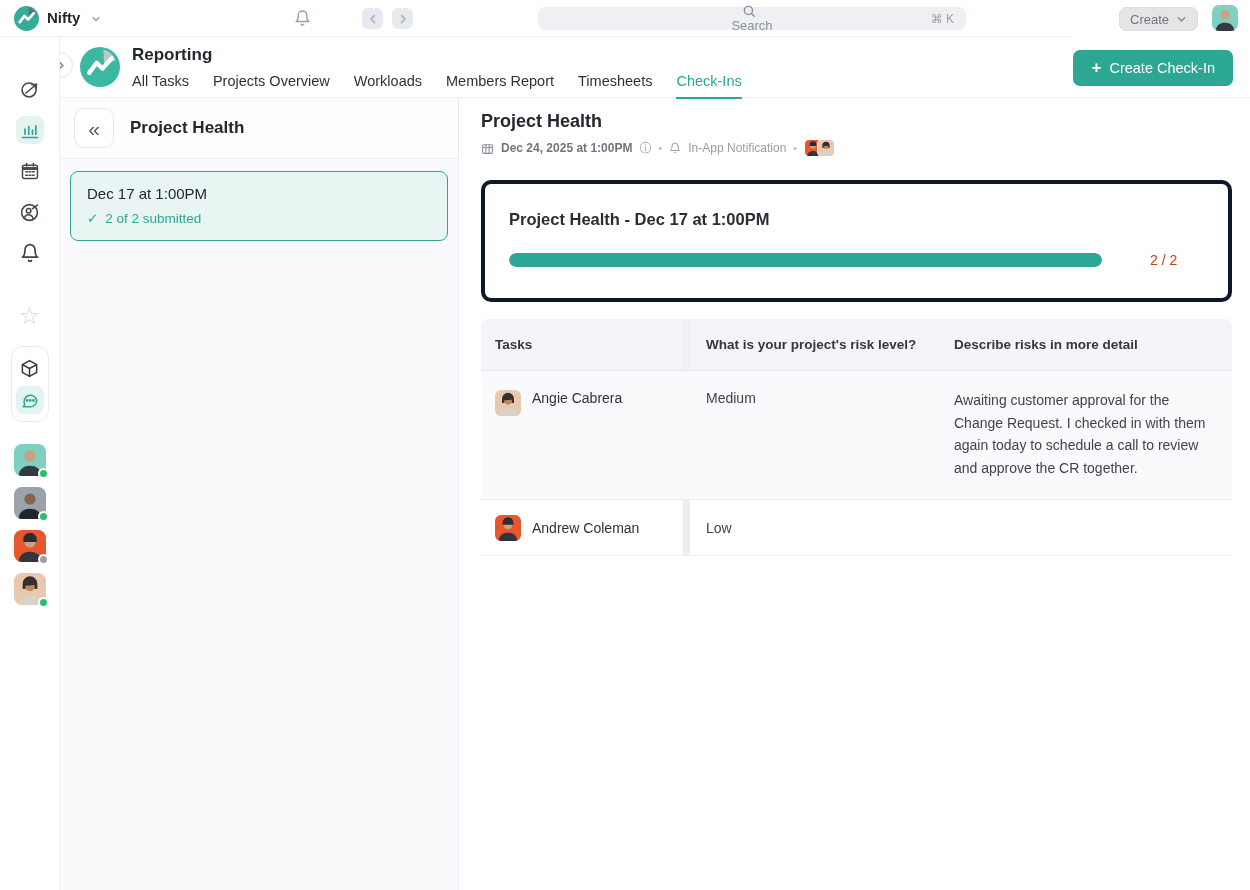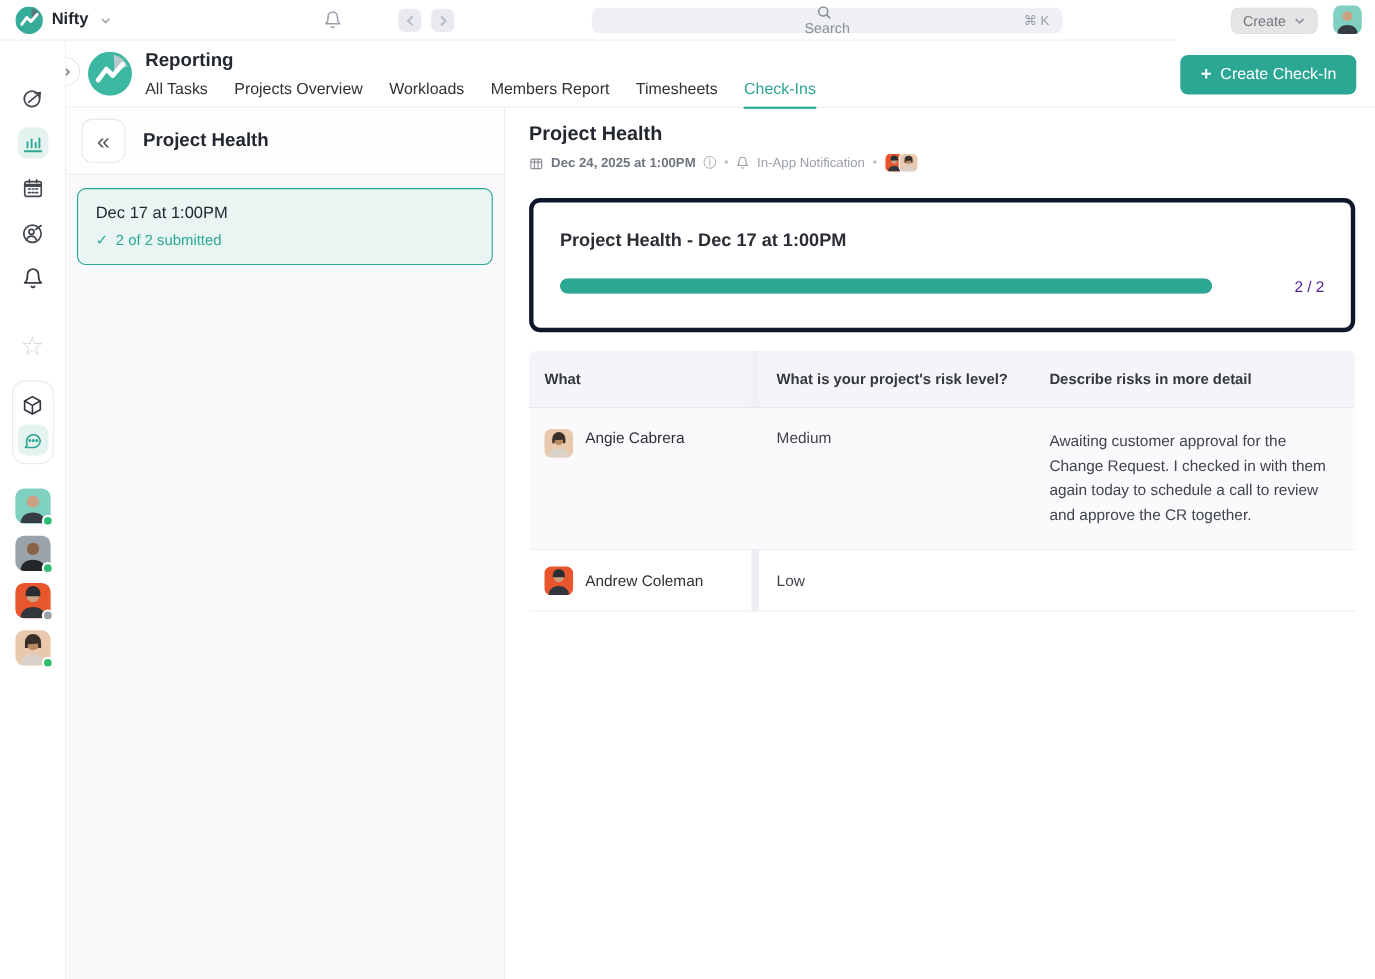--- a/index.html
+++ b/index.html
@@ -84,21 +84,21 @@
   .m-meta .sep { color:#b6bac2; font-size:11px; }
   .m-meta-avs { display:flex; }
   .m-meta-avs .av { width:18px; height:18px; border-radius:5px; border:1px solid #fff; }
   .m-meta-avs .av + .av { margin-left:-5px; }
 
   .summary-card { margin-top:23px; border:4px solid #0f172a; border-radius:10px; padding:26px 24px 30px; }
   .sc-title { font-size:16.5px; font-weight:bold; color:#2a2e34; }
   .sc-progress-row { margin-top:23px; display:flex; align-items:center; }
   .sc-track { flex:1; height:14px; border-radius:7px; background:#edf0f2; overflow:hidden; }
   .sc-fill { height:100%; background:#2ba794; border-radius:7px; }
-  .sc-count { width:54px; text-align:right; font-size:14px; color:#4c1d95;margin-left:48px; }
+  .sc-count { width:54px; text-align:left; font-size:14px; color:#c2410c;margin-left:48px; }
 
   
   .table { margin-top:17px; font-size:14px; }
   .trow { display:flex; align-items:stretch; border-bottom:1px solid #eceef2; }
   .c-user { width:202px; padding:0 14px; display:flex; align-items:center; gap:11px; }
   .c-div { width:7px; background:#ededf2; }
   .c-risk { width:248px; padding:0 16px; display:flex; align-items:center; }
   .c-detail { flex:1; padding:0 16px; display:flex; align-items:center; }
   .trow.thead { background:#f5f5f9; height:52px; border-bottom:1px solid #e6e8ee; border-radius:6px 6px 0 0; }
   .thead .c-user, .thead .c-risk, .thead .c-detail { font-weight:bold; font-size:13.5px; color:#33373e; }
@@ -348,21 +348,21 @@
     <div class="sc-progress-row">
       <div class="sc-track">
         <div class="sc-fill" style="width: 100%;"></div>
       </div>
       <div class="sc-count">2 / 2</div>
     </div>
   </div>
 
   <div class="table">
     <div class="trow thead">
-      <div class="c-user">What</div>
+      <div class="c-user">Tasks</div>
       <div class="c-div"></div>
       <div class="c-risk">What is your project's risk level?</div>
       <div class="c-detail">Describe risks in more detail</div>
     </div>
     <div class="trow r2">
       <div class="c-user">
         <span class="av user-av" style="background:#e9c9ae;">
             <svg viewBox="0 0 24 24">
               <circle cx="12" cy="9.5" r="4" fill="#b98963"></circle>
               <path d="M6.5 8a5.5 5.5 0 0 1 11 0v4h-2V9l-7 .5V12h-2z" fill="#3a2e28"></path>

